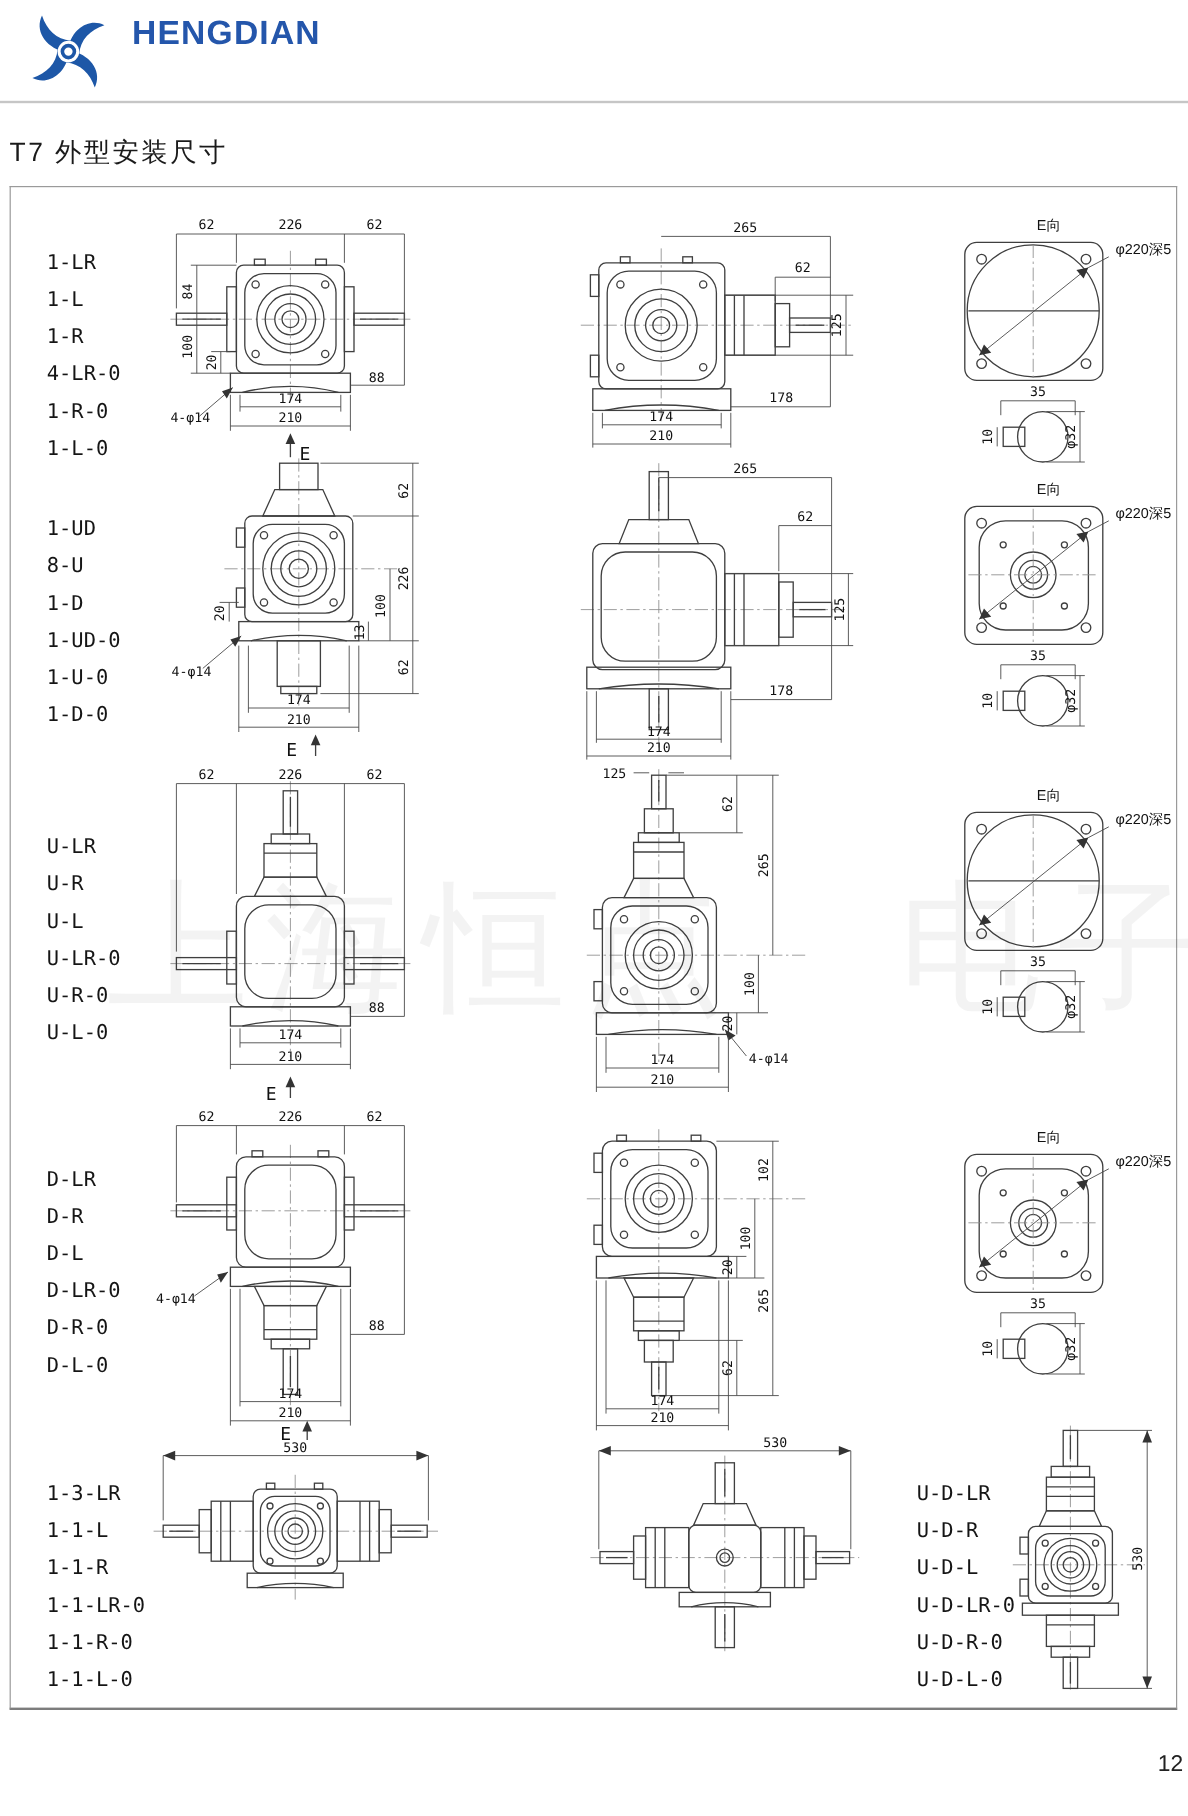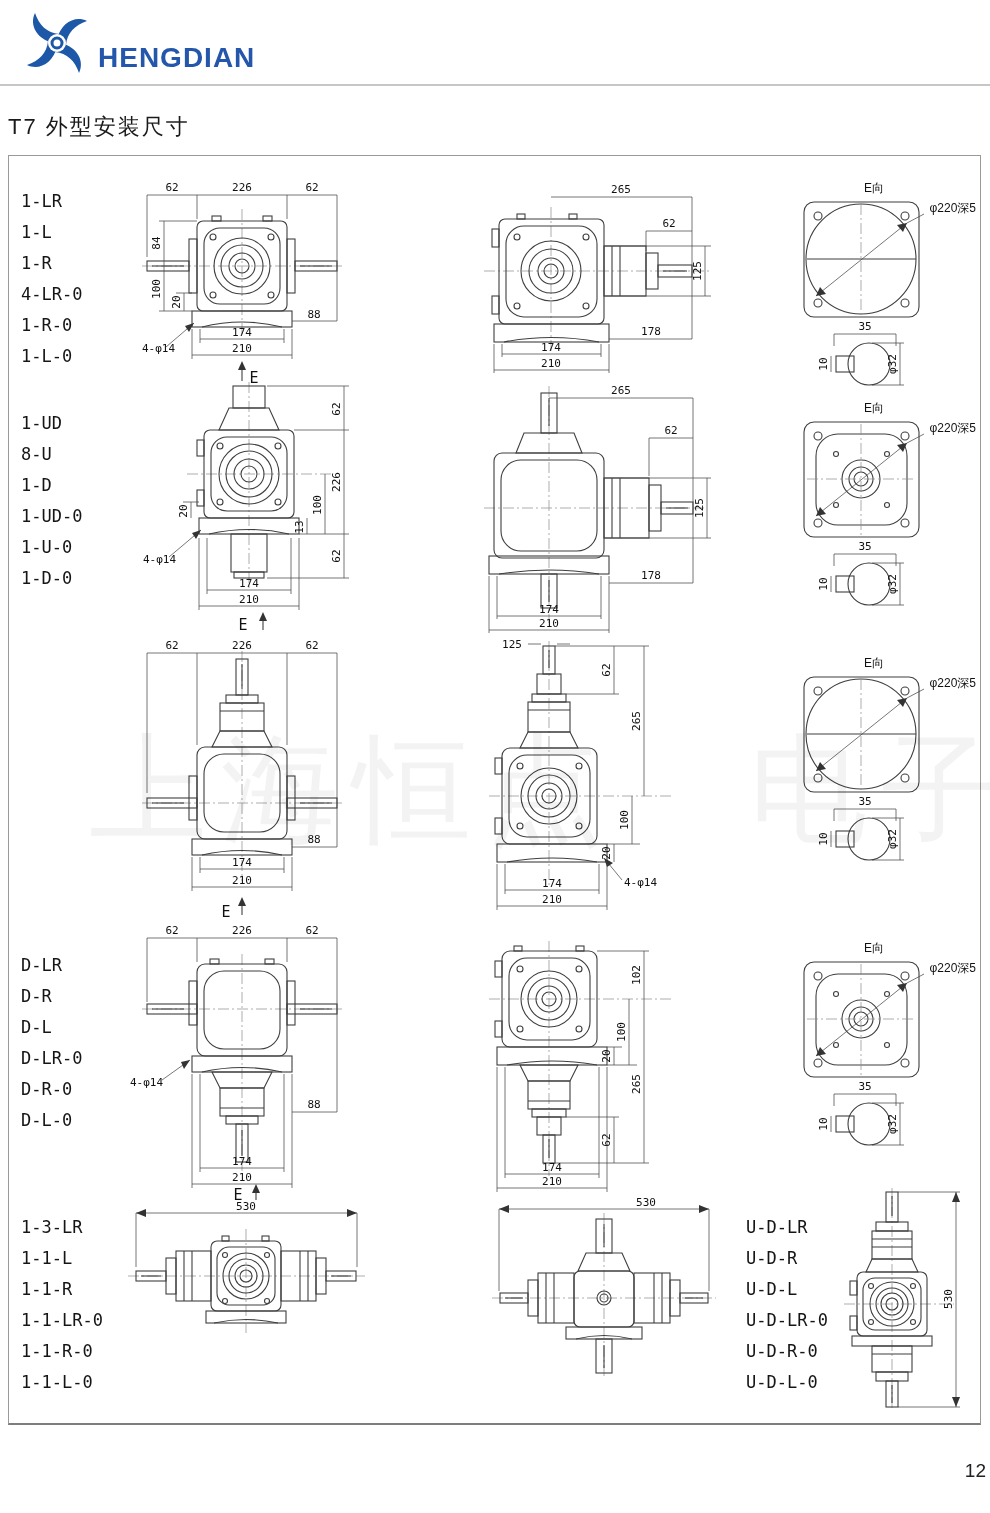--- a/index.html
+++ b/index.html
@@ -1,32 +1,32 @@
 <!DOCTYPE html>
 <html><head>
 <meta charset="utf-8">
 <style>
   html,body{margin:0;padding:0;background:#ffffff}
   .page{position:relative;width:990px;height:1513px;background:#fff;
         font-family:"Liberation Sans",sans-serif;overflow:hidden}
   
-  .logo-wrap{position:absolute;left:26px;top:12px;display:flex;align-items:flex-end;gap:10px}
+  .logo-wrap{position:absolute;left:26px;top:12px;display:flex;align-items:flex-start;gap:22px}
   .brand{color:#2456ab;font-size:28px;font-weight:bold;letter-spacing:1px}
   .company{position:absolute;top:28px;right:14px;color:#1c4f9e;font-size:24px;font-weight:bold;
            font-family:"Liberation Serif",serif;letter-spacing:2px}
   .hrule{position:absolute;top:84px;left:0;width:990px;height:2px;background:#c6c6c6}
   .title{position:absolute;top:112px;left:8px;margin:0;font-size:22px;font-weight:normal;
          color:#1a1a1a;letter-spacing:2px}
   
   .box{position:absolute;left:8px;top:155px;width:971px;height:1267px;
        border:1px solid #9a9a9a;border-bottom-width:2px;border-bottom-color:#7d7d7d}
   .row{position:absolute;left:0;width:100%}
   .r1{top:15px;height:215px}.r2{top:222px;height:258px}.r3{top:480px;height:285px}
   .r4{top:770px;height:275px}.r5{top:1045px;height:210px}
-  .models{list-style:none;margin:0;padding:0;position:absolute;left:12px;
+  .models{list-style:none;margin:18px;padding:0;position:absolute;left:12px;
           font-family:"DejaVu Sans Mono","Liberation Mono",monospace;font-size:17px;color:#151515}
   .models li{height:31px;white-space:nowrap}
   .m1{top:20px}.m2{top:35px}.m3{top:42px}.m4{top:29px}
   .g2l{left:375px !important}.g3l{left:737px !important}.m5{top:16px}
   svg.draw{position:absolute;overflow:visible}
   svg .ln{stroke:#3f3f3f;fill:none;stroke-width:1.1}
   svg .dim{stroke:#4a4a4a;fill:none;stroke-width:.75}
   svg .cl{stroke:#8a8a8a;fill:none;stroke-width:.7;stroke-dasharray:11 3 2 3}
   svg .ah{fill:#333;stroke:none}
   svg text{fill:#111;font-family:"DejaVu Sans Mono","Liberation Mono",monospace;
@@ -343,20 +343,28 @@
         <line class="dim" x1="57" y1="180" x2="57" y2="196"></line>
         <text x="53" y="188" transform="rotate(-90 53 188)">10</text>
         <line class="dim" x1="98" y1="167" x2="130" y2="167"></line>
           <line class="dim" x1="98" y1="209" x2="130" y2="209"></line>
         <line class="dim" x1="126" y1="167" x2="126" y2="209"></line>
         <text x="122" y="188" transform="rotate(-90 122 188)">φ32</text>
       </svg>
     </section>
 
     <section class="row r3">
+      <ul class="models m3">
+        <li>U-LR</li>
+        <li>U-R</li>
+        <li>U-L</li>
+        <li>U-LR-0</li>
+        <li>U-R-0</li>
+        <li>U-L-0</li>
+      </ul>
 
       <svg class="draw" style="left:105px;top:5px" width="255" height="280" viewBox="0 0 255 280">
         <line class="cl" x1="28" y1="162" x2="228" y2="162"></line>
           <line class="cl" x1="128" y1="10" x2="128" y2="240"></line>
         <rect class="ln" x="122" y="18" width="12" height="36"></rect>
           <line class="ln" x1="128" y1="23" x2="128" y2="48"></line>
         <rect class="ln" x="112" y="54" width="32" height="8"></rect>
         <rect class="ln" x="106" y="62" width="44" height="28"></rect>
         <line class="ln" x1="106" y1="70" x2="150" y2="70"></line>
         <polygon class="ln" points="106,90 150,90 158,106 98,106"></polygon>

